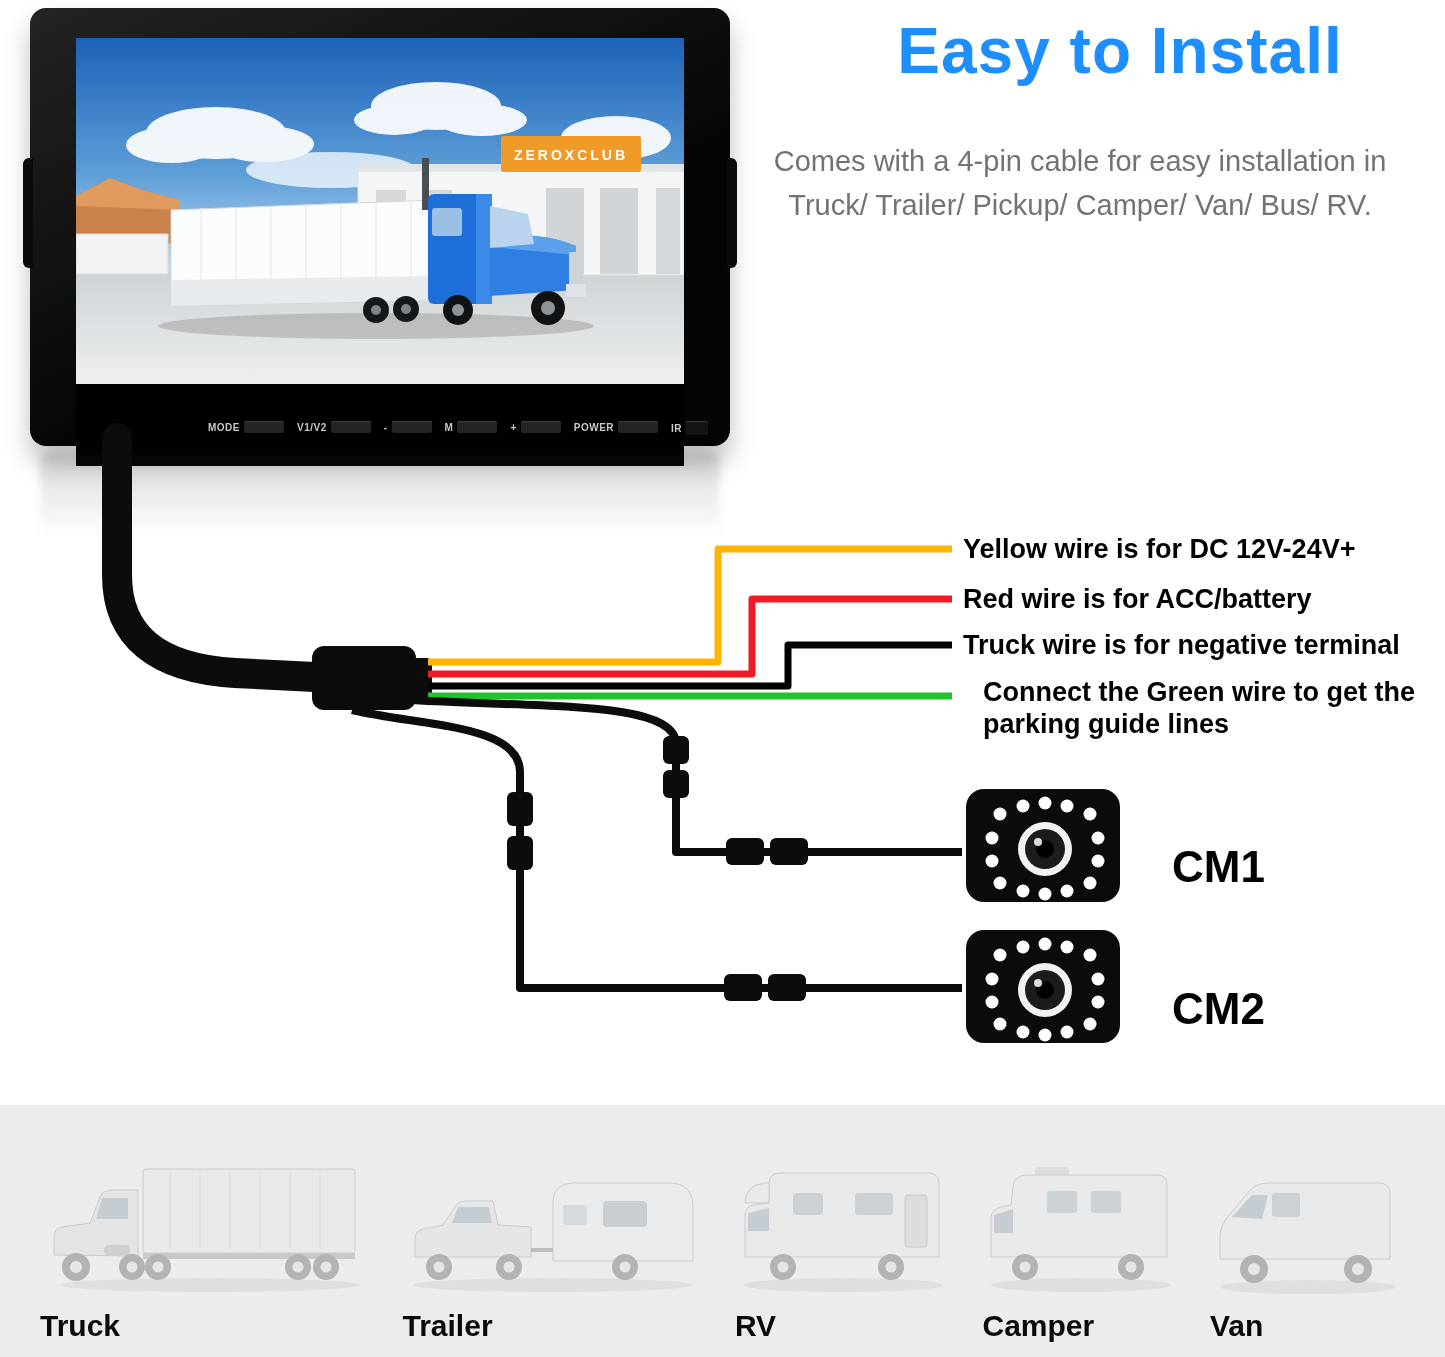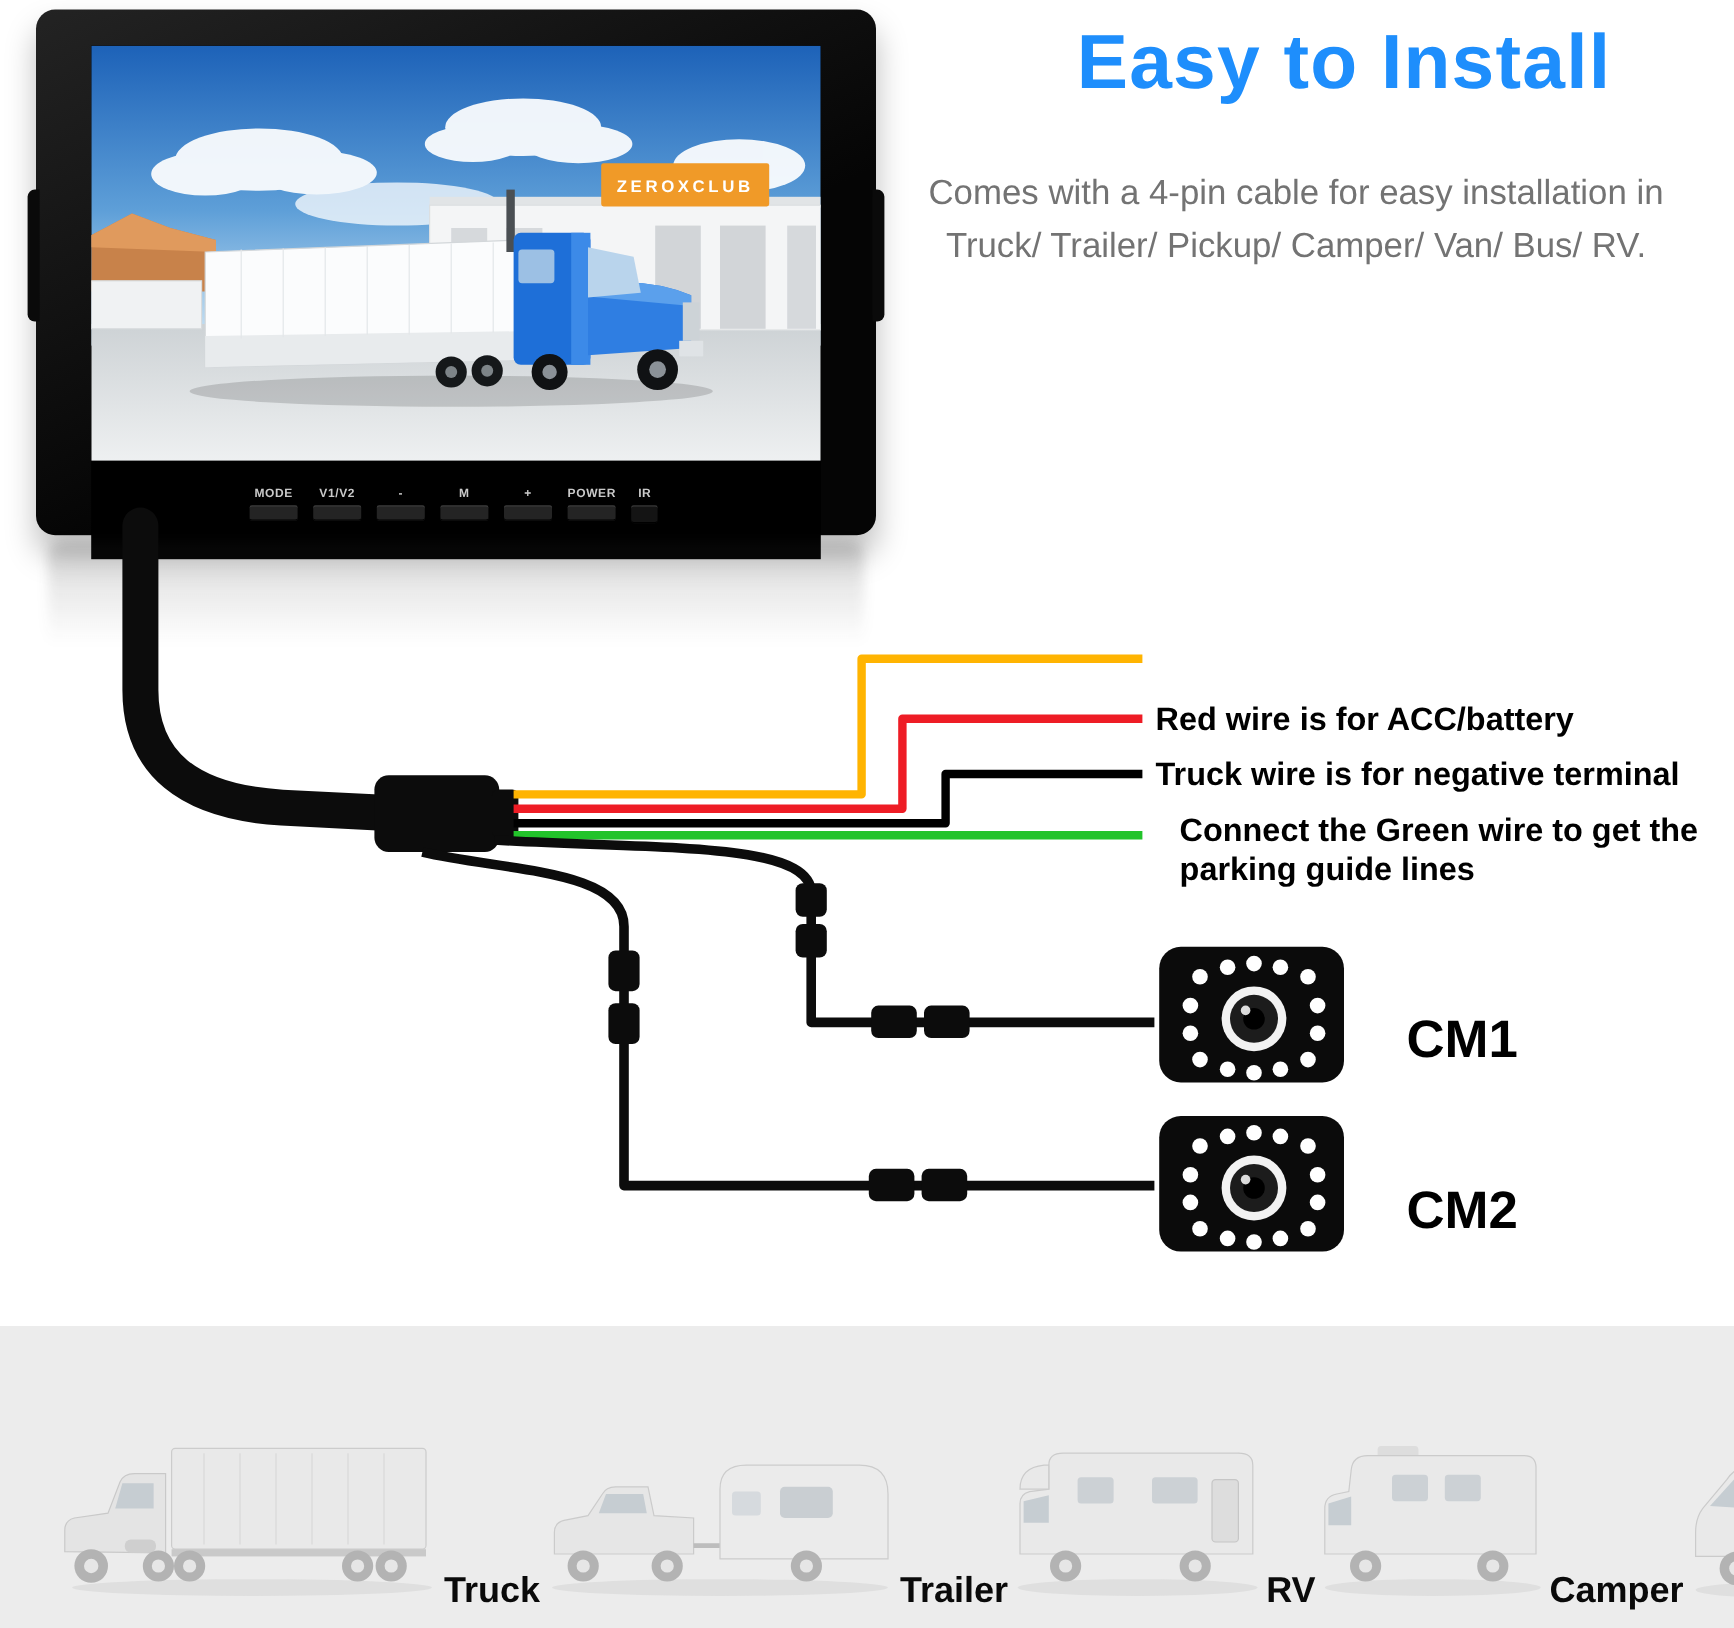--- a/index.html
+++ b/index.html
@@ -16,21 +16,21 @@
   .monitor { position:absolute; left:30px; top:8px; width:700px; height:438px;
              background:linear-gradient(155deg,#232323,#050505 60%);
              border-radius:16px; box-shadow:0 16px 26px rgba(0,0,0,0.25); }
   .monitor-tab { position:absolute; width:10px; height:110px; background:#0a0a0a; top:150px; }
   .monitor-tab.left { left:-7px; border-radius:6px 0 0 6px; }
   .monitor-tab.right { right:-7px; border-radius:0 6px 6px 0; }
   .monitor-screen { position:absolute; left:46px; top:30px; width:608px; height:428px;
                     background:#000; overflow:hidden; }
   .monitor-screen svg { display:block; }
   .monitor-buttons { position:absolute; left:178px; bottom:10px; display:flex; gap:13px; align-items:flex-start; }
-  .mbtn { display:flex; flex-direction:column; align-items:center; gap:4px; }
+  .mbtn { display:flex; flex-direction:row; align-items:center; gap:4px; }
   .mbtn-label { font-size:10px; font-weight:bold; color:#c9c9c9; letter-spacing:0.5px; }
   .mbtn-key { width:40px; height:13px; background:#242424; border-radius:2px;
               box-shadow:inset 0 1px 0 #3d3d3d, inset 0 -1px 0 #000; }
   .mbtn.ir .mbtn-key { width:22px; height:15px; background:#141414; }
   .monitor-reflection { position:absolute; left:40px; top:452px; width:680px; height:100px;
                         background:linear-gradient(to bottom, rgba(40,40,40,0.18), rgba(40,40,40,0) 85%);
                         filter:blur(5px); border-radius:10px; }
 
   
   .wire-label { position:absolute; font-size:27px; font-weight:bold; color:#000; white-space:nowrap; }
@@ -41,21 +41,21 @@
 
   .cam-label { position:absolute; font-size:44px; font-weight:bold; color:#000; }
   .cam-label.cm1 { left:1172px; top:842px; }
   .cam-label.cm2 { left:1172px; top:984px; }
 
   .wiring-svg { position:absolute; left:0; top:0; }
 
   
   .strip { position:absolute; left:0; top:1105px; width:1445px; height:252px; background:#ececec;
            display:flex; align-items:flex-end; justify-content:space-between; padding:0 40px 14px; }
-  .vehicle { display:flex; flex-direction:row; align-items:flex-end; }
+  .vehicle { display:flex; flex-direction:column; align-items:flex-start; }
   .vehicle-label { font-size:30px; font-weight:bold; color:#0a0a0a; margin-top:4px; }
 </style>
 </head>
 <body>
 
 <div class="canvas">
 
   <div class="title">Easy to Install</div>
   <div class="subtitle">
     <div>Comes with a 4-pin cable for easy installation in</div>
@@ -247,20 +247,21 @@
           <circle cx="1067" cy="1032" r="6.5"></circle>
           <circle cx="1090" cy="1024" r="6.5"></circle>
       </g>
       <circle cx="1045" cy="990" r="27" fill="#f2f2f2"></circle>
       <circle cx="1045" cy="990" r="20" fill="#1c1c1c"></circle>
       <circle cx="1045" cy="990" r="9" fill="#000000"></circle>
       <circle cx="1038" cy="983" r="4" fill="#ffffff" opacity="0.85"></circle>
     </g>
   </svg>
 
+  <div class="wire-label yellow">Yellow wire is for DC 12V-24V+</div>
   <div class="wire-label red">Red wire is for ACC/battery</div>
   <div class="wire-label black">Truck wire is for negative terminal</div>
   <div class="wire-label green">
     <div>Connect the Green wire to get the</div>
     <div>parking guide lines</div>
   </div>
 
   <div class="cam-label cm1">CM1</div>
   <div class="cam-label cm2">CM2</div>
 

